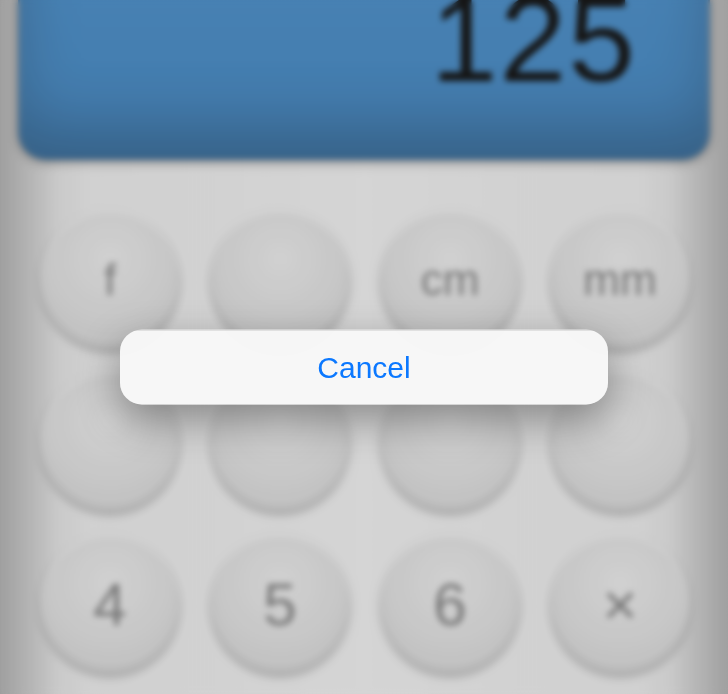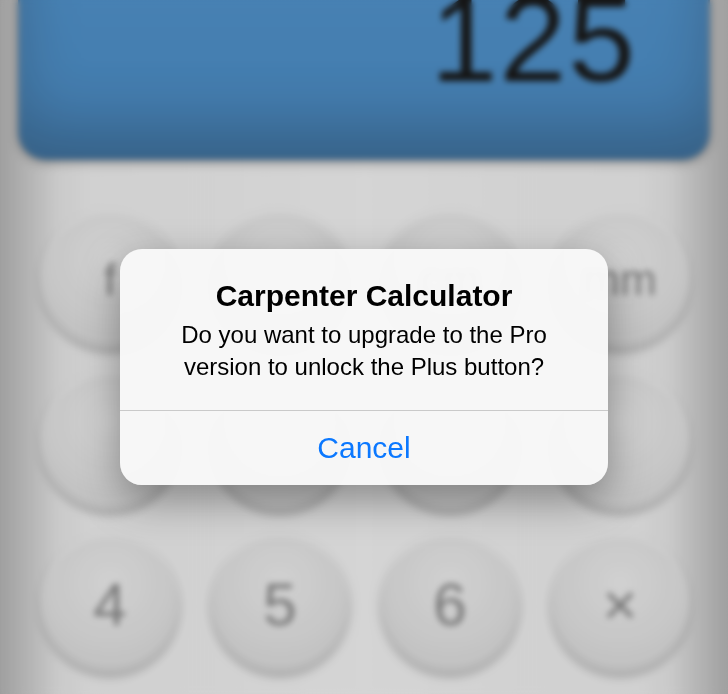--- a/index.html
+++ b/index.html
@@ -178,20 +178,16 @@
       <span>6</span>
     </div>
   <div class="key">
       <span>×</span>
     </div>
 </div>
 
 <div class="scrim"></div>
 
 <div class="alert">
-  <div class="alert-body">
-    <div class="alert-title">Carpenter Calculator</div>
-    <div class="alert-message">Do you want to upgrade to the Pro version to unlock the Plus button?</div>
-  </div>
   <div class="alert-buttons">
     <div class="alert-button">Cancel</div>
   </div>
 </div>
 
 </body></html>

